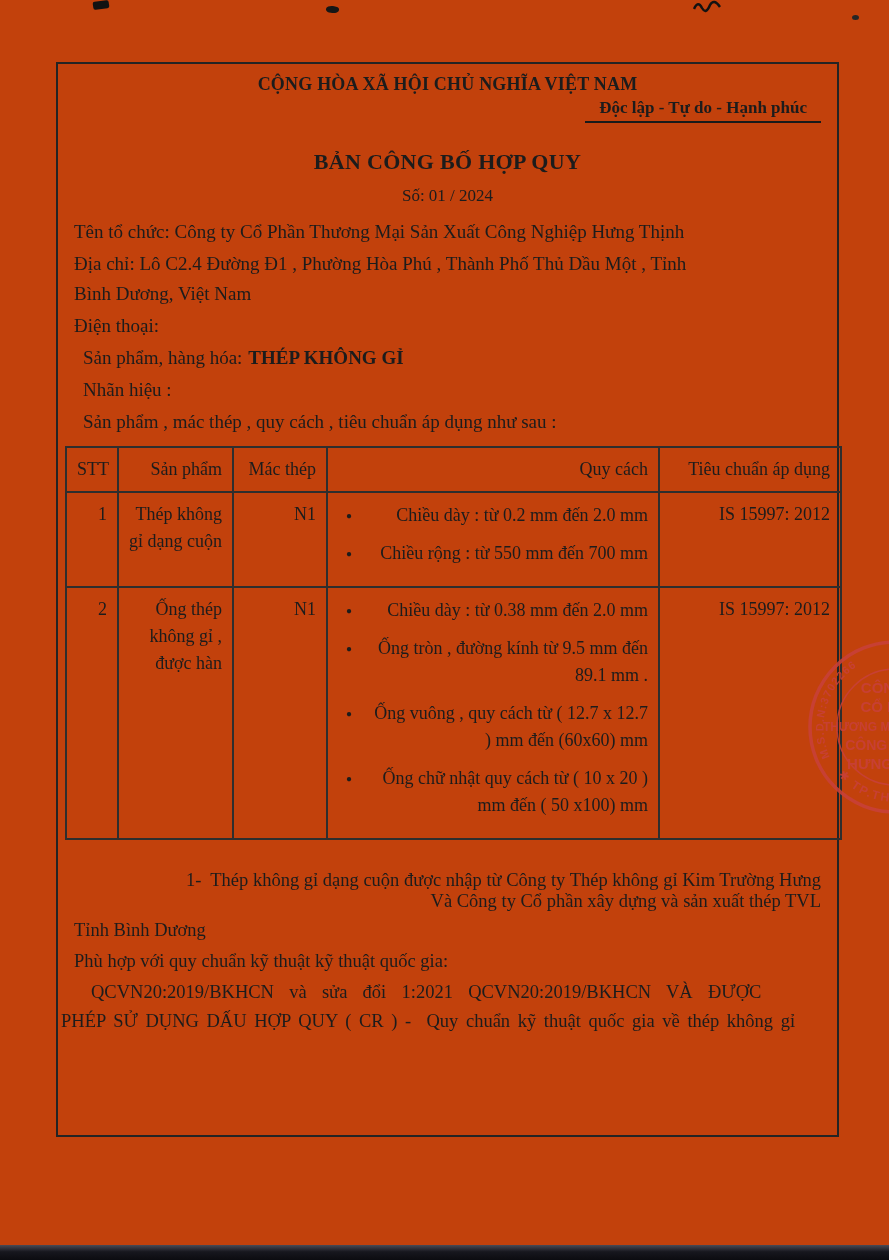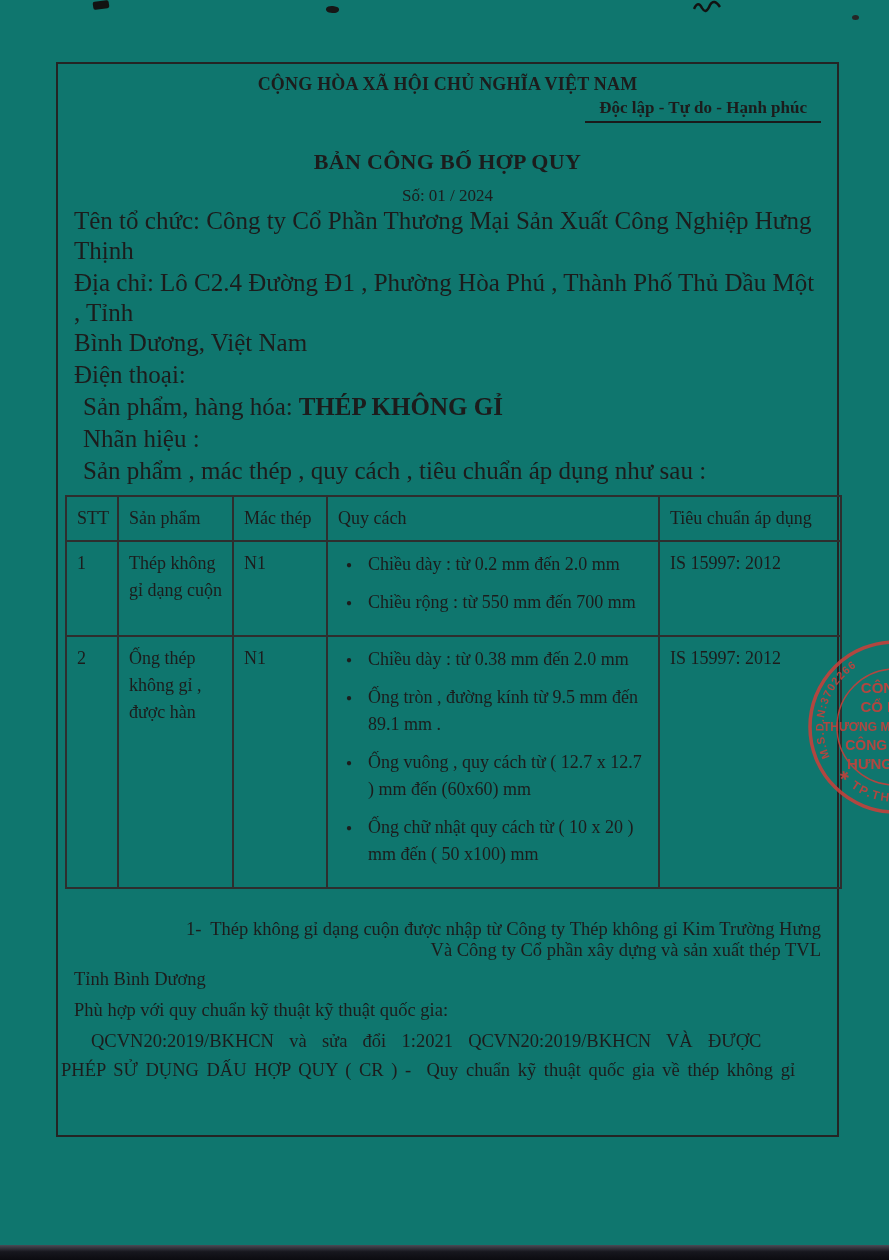--- a/index.html
+++ b/index.html
@@ -1,38 +1,38 @@
 <!DOCTYPE html>
 <html><head>
 <meta charset="utf-8">
 <style>
   html,body{margin:0;padding:0;background:#dcdcdc;}
   .page{
-    position:relative;width:889px;height:1260px;background:#0f766e;
+    position:relative;width:889px;height:1260px;background:#c2410c;
     overflow:hidden;font-family:"Liberation Serif","DejaVu Serif",serif;
     color:#1c1c1c;margin:0 auto;
   }
   .frame{
     position:absolute;left:56px;top:62px;width:783px;height:1075px;
     border:2px solid #242424;box-sizing:border-box;padding:8px 16px 0;
   }
   .nat{text-align:center;font-weight:bold;font-size:18px;margin-top:2px;letter-spacing:.2px;}
   .motto-wrap{text-align:right;margin-top:3px;}
   .motto{display:inline-block;font-weight:bold;font-size:17px;
     border-bottom:2px solid #1a1a1a;padding:0 14px 3px;}
   .title{text-align:center;font-weight:bold;font-size:22px;margin-top:26px;letter-spacing:.3px;}
   .num{text-align:center;font-size:17px;margin-top:11px;}
-  .body{font-size:25px;}
+  .body{margin-top:11px;font-size:19px;}
   .pline{margin:0 0 2px;line-height:30px;white-space:pre-wrap;}
   .indent{padding-left:9px;}
   .pv{margin-left:6px;}
   .ptable{border-collapse:collapse;table-layout:fixed;width:775px;
     margin:9px 0 0 -9px;font-size:18px;}
   .ptable th,.ptable td{border:2px solid #2e2e2e;vertical-align:top;
-    padding:8px 10px;font-weight:normal;text-align:left;line-height:27px;}
+    padding:8px 10px;font-weight:normal;text-align:right;line-height:27px;}
   .ptable th{vertical-align:middle;height:26px;}
   .c-stt{text-align:center;}
   .c-grade{text-align:center;}
   .specs{list-style:none;margin:1px 0 0;padding:0 0 0 8px;}
   .specs li{position:relative;padding-left:22px;margin-bottom:11px;line-height:27px;}
   .specs li::before{content:"●";position:absolute;left:0;top:0;font-size:10px;line-height:27px;}
   .notes{margin-top:30px;font-size:18.5px;}
   .note{white-space:pre-wrap;line-height:21px;margin:0 0 4px;text-align:right;}
   .n1{margin-left:20px;}
   .n2{margin-left:20px;padding-left:26px;text-indent:-26px;}

